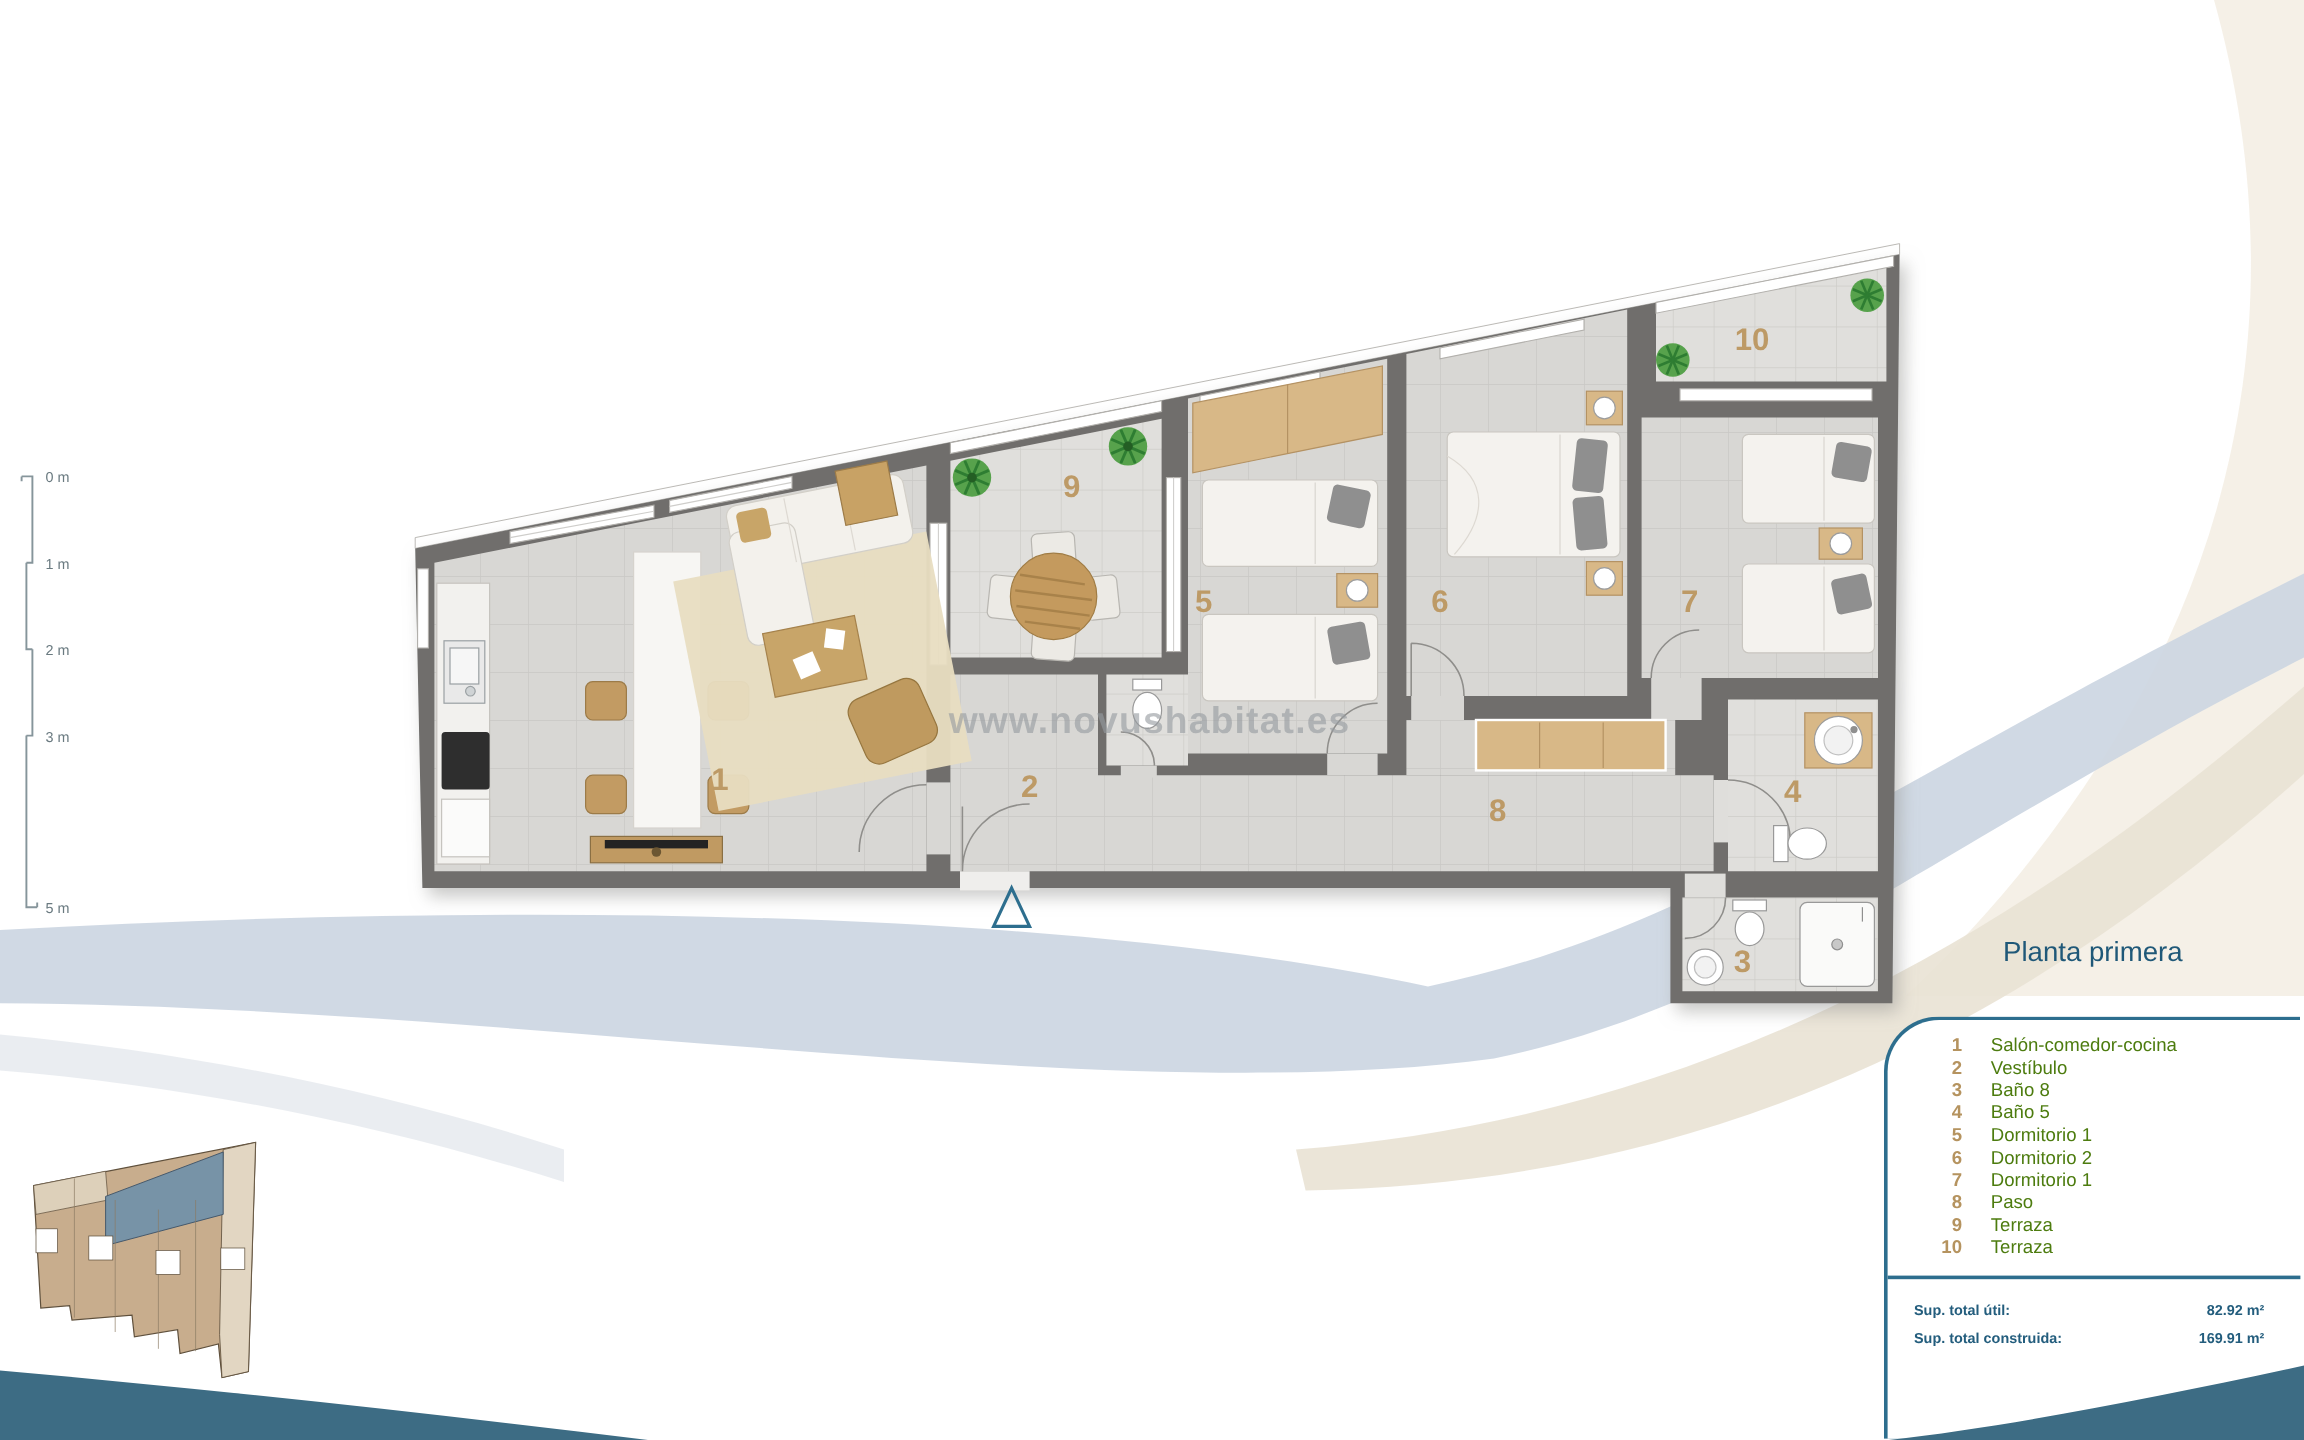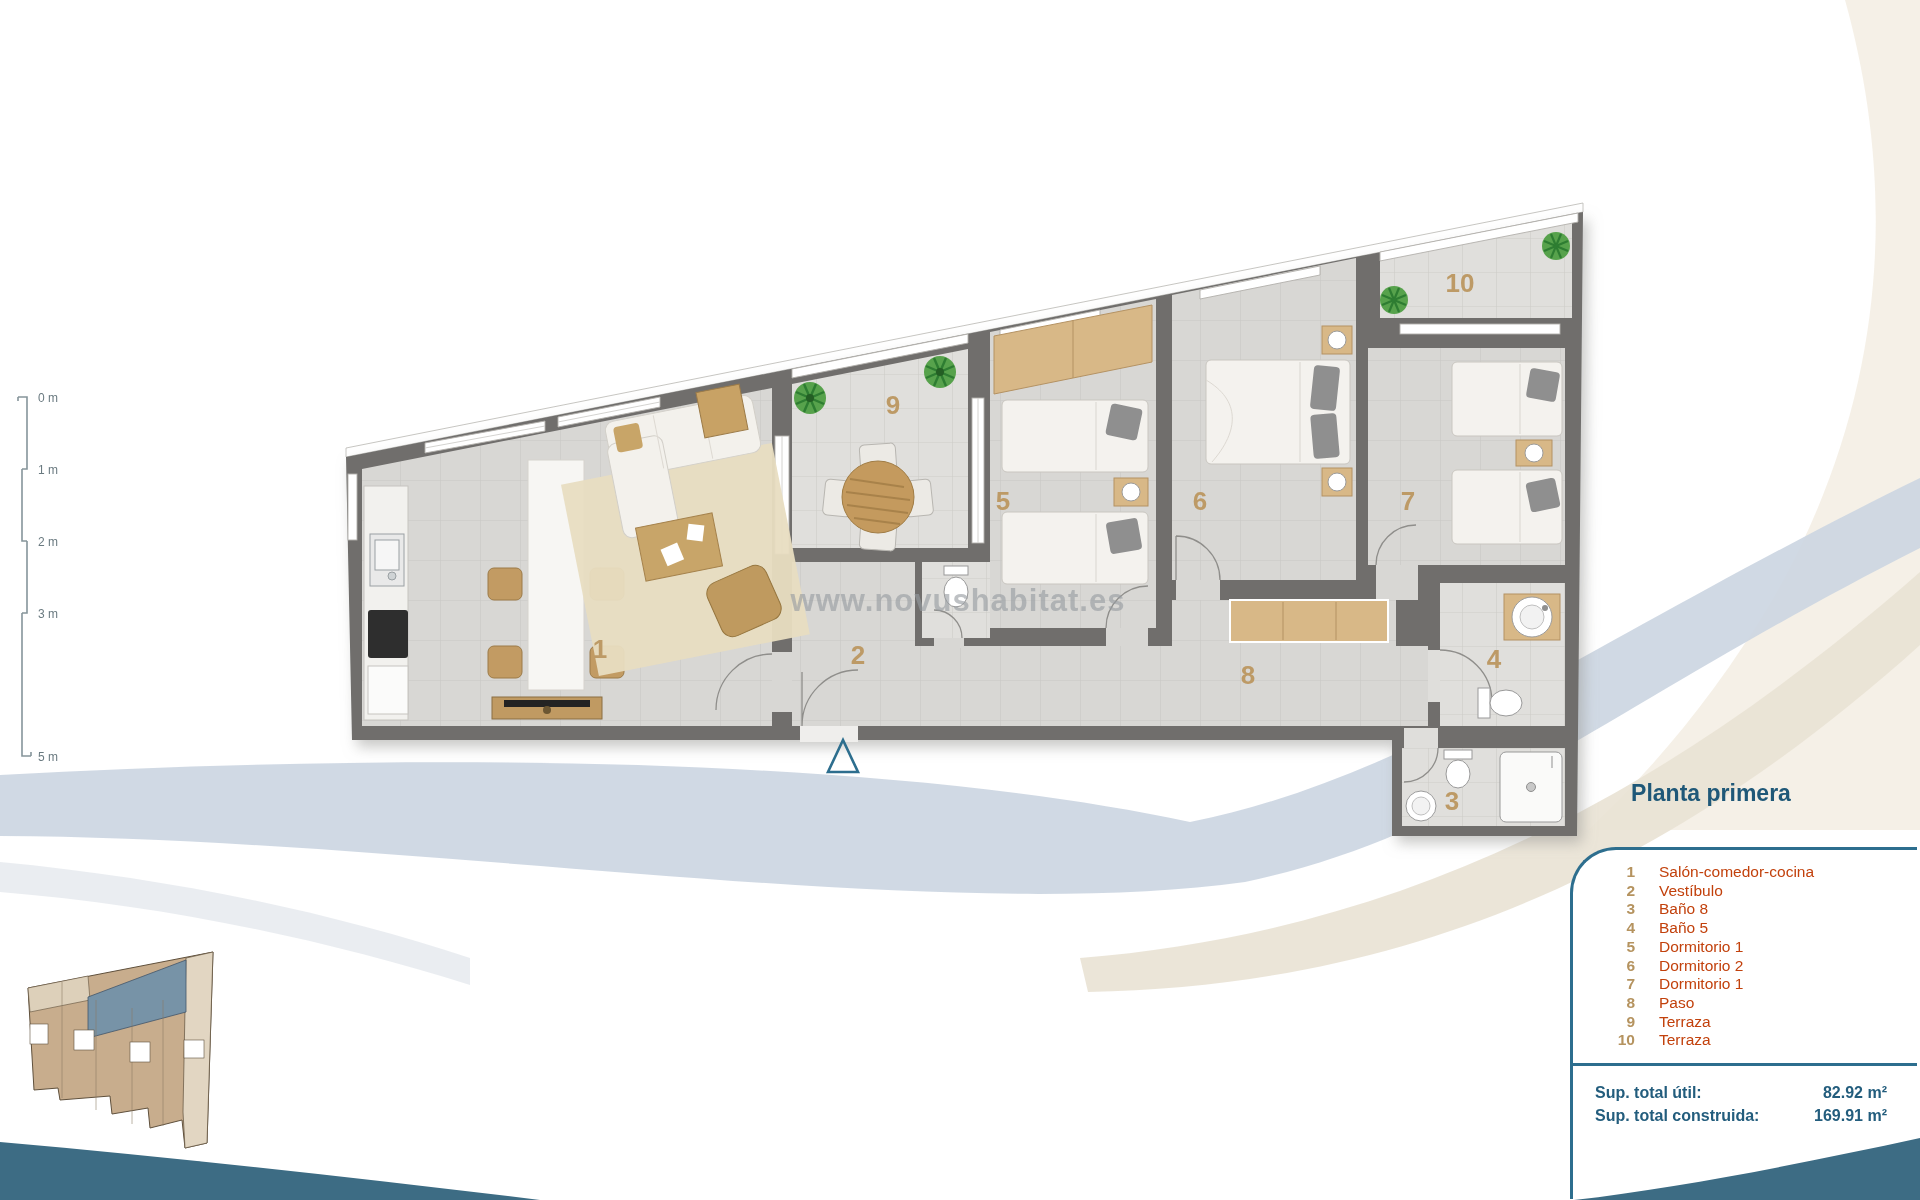--- a/index.html
+++ b/index.html
@@ -10,43 +10,43 @@
   }
   svg{display:block;}
   #bg-canvas{position:absolute;left:0;top:0;z-index:1;}
   #watermark{
     position:absolute;left:958px;top:601px;transform:translate(-50%,-50%);
     z-index:3;font-weight:bold;font-size:31px;letter-spacing:1px;
     color:rgba(150,155,160,0.62);white-space:nowrap;
   }
   
   #legend-title{
-    position:absolute;left:1537px;top:778px;width:348px;z-index:4;
-    text-align:center;font-weight:bold;font-size:23px;line-height:1.35;
+    position:absolute;left:1570px;top:778px;width:348px;z-index:4;
+    text-align:center;font-weight:normal;font-size:23px;line-height:1.35;
     color:#1f5878;
   }
   #legend-title .unit{color:#b5935f;}
   #legend-box{
     position:absolute;left:1570px;top:847px;width:347px;height:352px;z-index:4;
     background:#ffffff;
     border-left:3px solid #2d6e8e;border-top:3px solid #2d6e8e;
     border-top-left-radius:46px;
     display:flex;flex-direction:column;box-sizing:border-box;
   }
   #legend-list{height:213px;padding-top:13px;box-sizing:border-box;}
   .lrow{display:flex;line-height:18.7px;font-size:15.5px;}
   .lrow .num{width:86px;text-align:right;padding-right:24px;box-sizing:border-box;
     color:#b5935f;font-weight:bold;}
-  .lrow .lab{color:#c2410c;}
+  .lrow .lab{color:#4d7c0f;}
   #legend-totals{
     border-top:3px solid #2d6e8e;
     padding:15px 30px 0 22px;
   }
   .trow{display:flex;justify-content:space-between;line-height:23px;
-    font-size:16px;font-weight:bold;color:#235d7d;}
+    font-size:12px;font-weight:bold;color:#235d7d;}
   #wave-overlay{position:absolute;right:0;bottom:0;z-index:6;}
 </style>
 </head>
 <body>
 
 <svg id="bg-canvas" width="1920" height="1200" viewBox="0 0 1920 1200">
   <defs>
     <pattern id="tileFloor" width="40" height="40" patternUnits="userSpaceOnUse">
       <rect width="40" height="40" fill="#d8d7d4"></rect>
       <path d="M0,0 H40 M0,0 V40" stroke="#c9c8c5" stroke-width="1.2" fill="none"></path>

